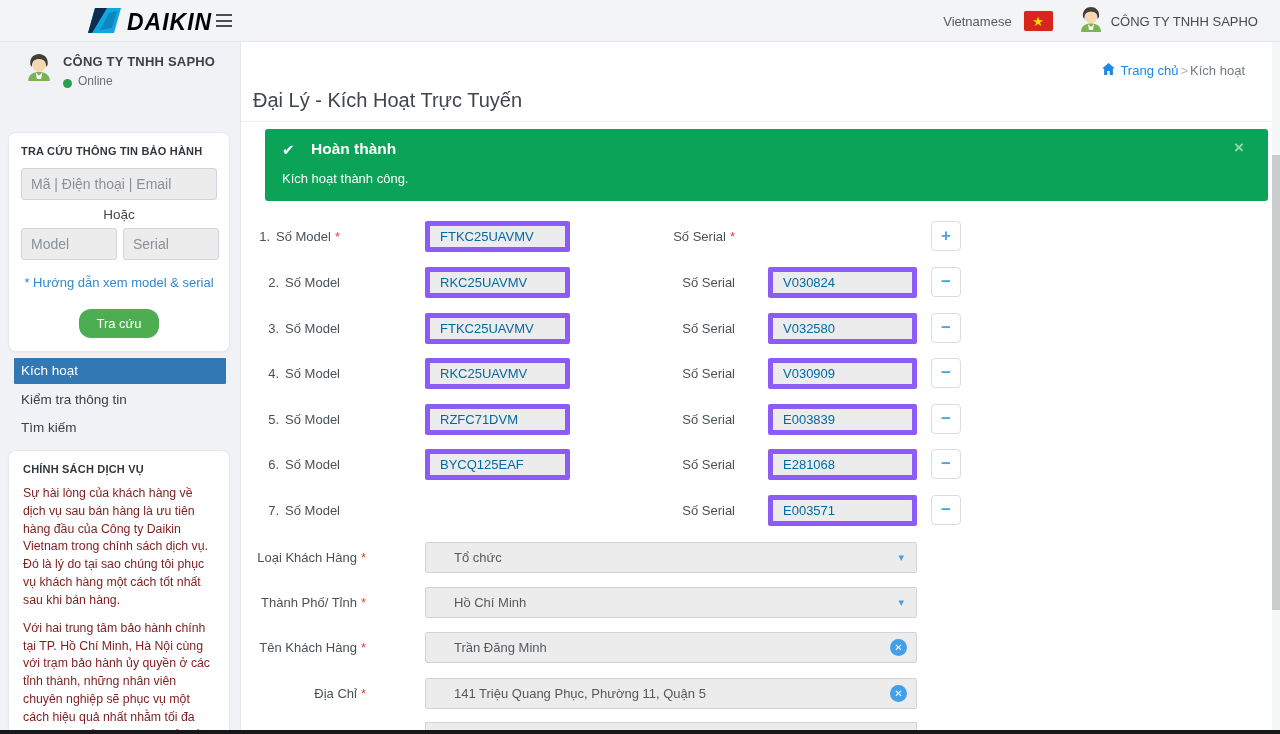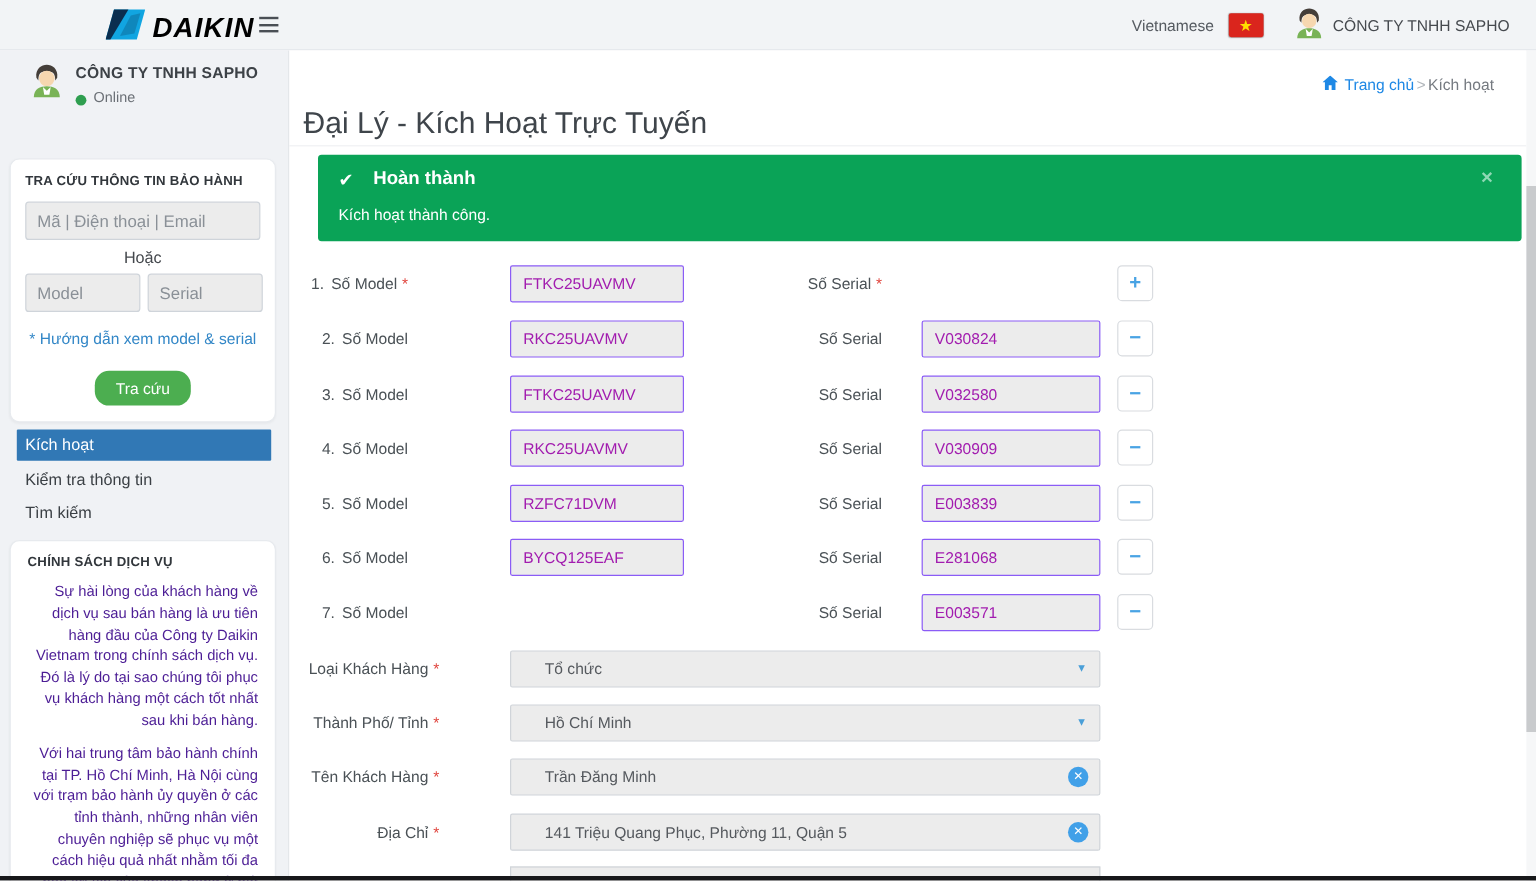--- a/index.html
+++ b/index.html
@@ -32,44 +32,44 @@
   .s-input::placeholder{color:#8a9097;}
   #search-card .s-input.main{margin-top:11px;}
   .or-row{text-align:center;font-size:13.5px;color:#44484d;margin:7px 0 6px;}
   .dual{display:flex;gap:6px;}
   .dual .s-input{width:96px;}
   .guide-link{display:block;text-align:center;font-size:13px;color:#3387c7;margin-top:15px;text-decoration:none;cursor:pointer;}
   .lookup-btn{display:block;margin:19px auto 0;background:#4cae50;color:#fff;border:none;border-radius:12px;font-size:13px;padding:7px 17px;font-family:inherit;cursor:pointer;}
   .menu-item{position:absolute;left:14px;width:212px;font-size:13.5px;color:#3b4045;padding-left:7px;cursor:pointer;}
   .menu-item.active{background:#3178b5;color:#fff;border-radius:1px;}
   #policy-card{top:408px;height:318px;padding:12px 14px;overflow:hidden;}
-  .policy-p{font-size:12.3px;color:#4c1d95;line-height:1.45;margin-top:10px;text-align:right;}
+  .policy-p{font-size:12.3px;color:#7f1d1d;line-height:1.45;margin-top:10px;}
 
   
   #main{position:absolute;left:240px;top:42px;width:1032px;height:692px;background:#fff;border-left:1px solid #e4e7ea;}
   #breadcrumb{position:absolute;right:35px;top:63px;display:flex;align-items:center;gap:2px;font-size:13px;}
   .bc-home{color:#1e88e5;display:flex;align-items:center;gap:5px;cursor:pointer;}
   .bc-sep{color:#b0b5ba;}
   .bc-current{color:#757a80;}
-  #page-title{position:absolute;left:253px;top:89px;font-size:25px;color:#3f454b;font-weight:400;}
+  #page-title{position:absolute;left:253px;top:89px;font-size:20px;color:#3f454b;font-weight:400;}
   #title-rule{position:absolute;left:241px;top:121px;width:1031px;height:1px;background:#eff1f3;}
 
   #alert{position:absolute;left:265px;top:129px;width:1003px;height:72px;background:#0aa357;border-radius:3px;color:#fff;}
   .alert-check{position:absolute;left:17px;top:12px;font-size:15px;font-weight:bold;}
   .alert-title{position:absolute;left:46px;top:11px;font-size:15.5px;font-weight:bold;}
   .alert-msg{position:absolute;left:17px;top:42px;font-size:13px;}
   .alert-close{position:absolute;right:24px;top:10px;font-size:17px;font-weight:bold;color:#8fd8b4;cursor:pointer;line-height:1;}
 
   .mrow{position:absolute;left:0;width:100%;height:31px;}
   .flabel{position:absolute;top:0;line-height:31px;font-size:13px;color:#4a5156;text-align:right;}
   .flabel-model{left:240px;width:100px;}
   .flabel-serial{left:620px;width:115px;}
   .idx{margin-right:6px;}
   .req{color:#e0443d;margin-left:4px;}
-  .ginput{position:absolute;top:0;height:31px;background:#ececec;border:1px solid #8b5cf6;border-radius:2px;font-size:13px;color:#a21caf;padding:0 10px;font-family:inherit;}
+  .ginput{position:absolute;top:0;height:31px;background:#ececec;border:5px solid #8b5cf6;border-radius:2px;font-size:13px;color:#0369a1;padding:0 10px;font-family:inherit;}
   .minput{left:425px;width:145px;}
   .sinput{left:768px;width:149px;}
   .rowbtn{position:absolute;left:931px;top:0;width:30px;height:30px;background:#fff;border:1px solid #d9dce0;border-radius:4px;color:#49a3e4;font-size:17px;font-weight:bold;line-height:26px;text-align:center;padding:0;cursor:pointer;font-family:inherit;}
 
   .blabel{position:absolute;left:240px;width:126px;top:0;line-height:31px;font-size:13px;color:#4a5156;text-align:right;}
   .bcontrol{position:absolute;left:425px;top:0;width:492px;height:31px;background:#ececec;border:1px solid #d0d4d9;border-radius:2px;}
   .bcontrol .val{position:absolute;left:28px;top:0;line-height:29px;font-size:13px;color:#55595e;}
   .chev{position:absolute;right:12px;top:0;line-height:29px;font-size:11px;color:#4a9fd8;}
   .clear{position:absolute;right:9px;top:6px;width:17px;height:17px;border-radius:50%;background:#41a0e8;color:#fff;font-size:10px;line-height:17px;text-align:center;cursor:pointer;}
 

